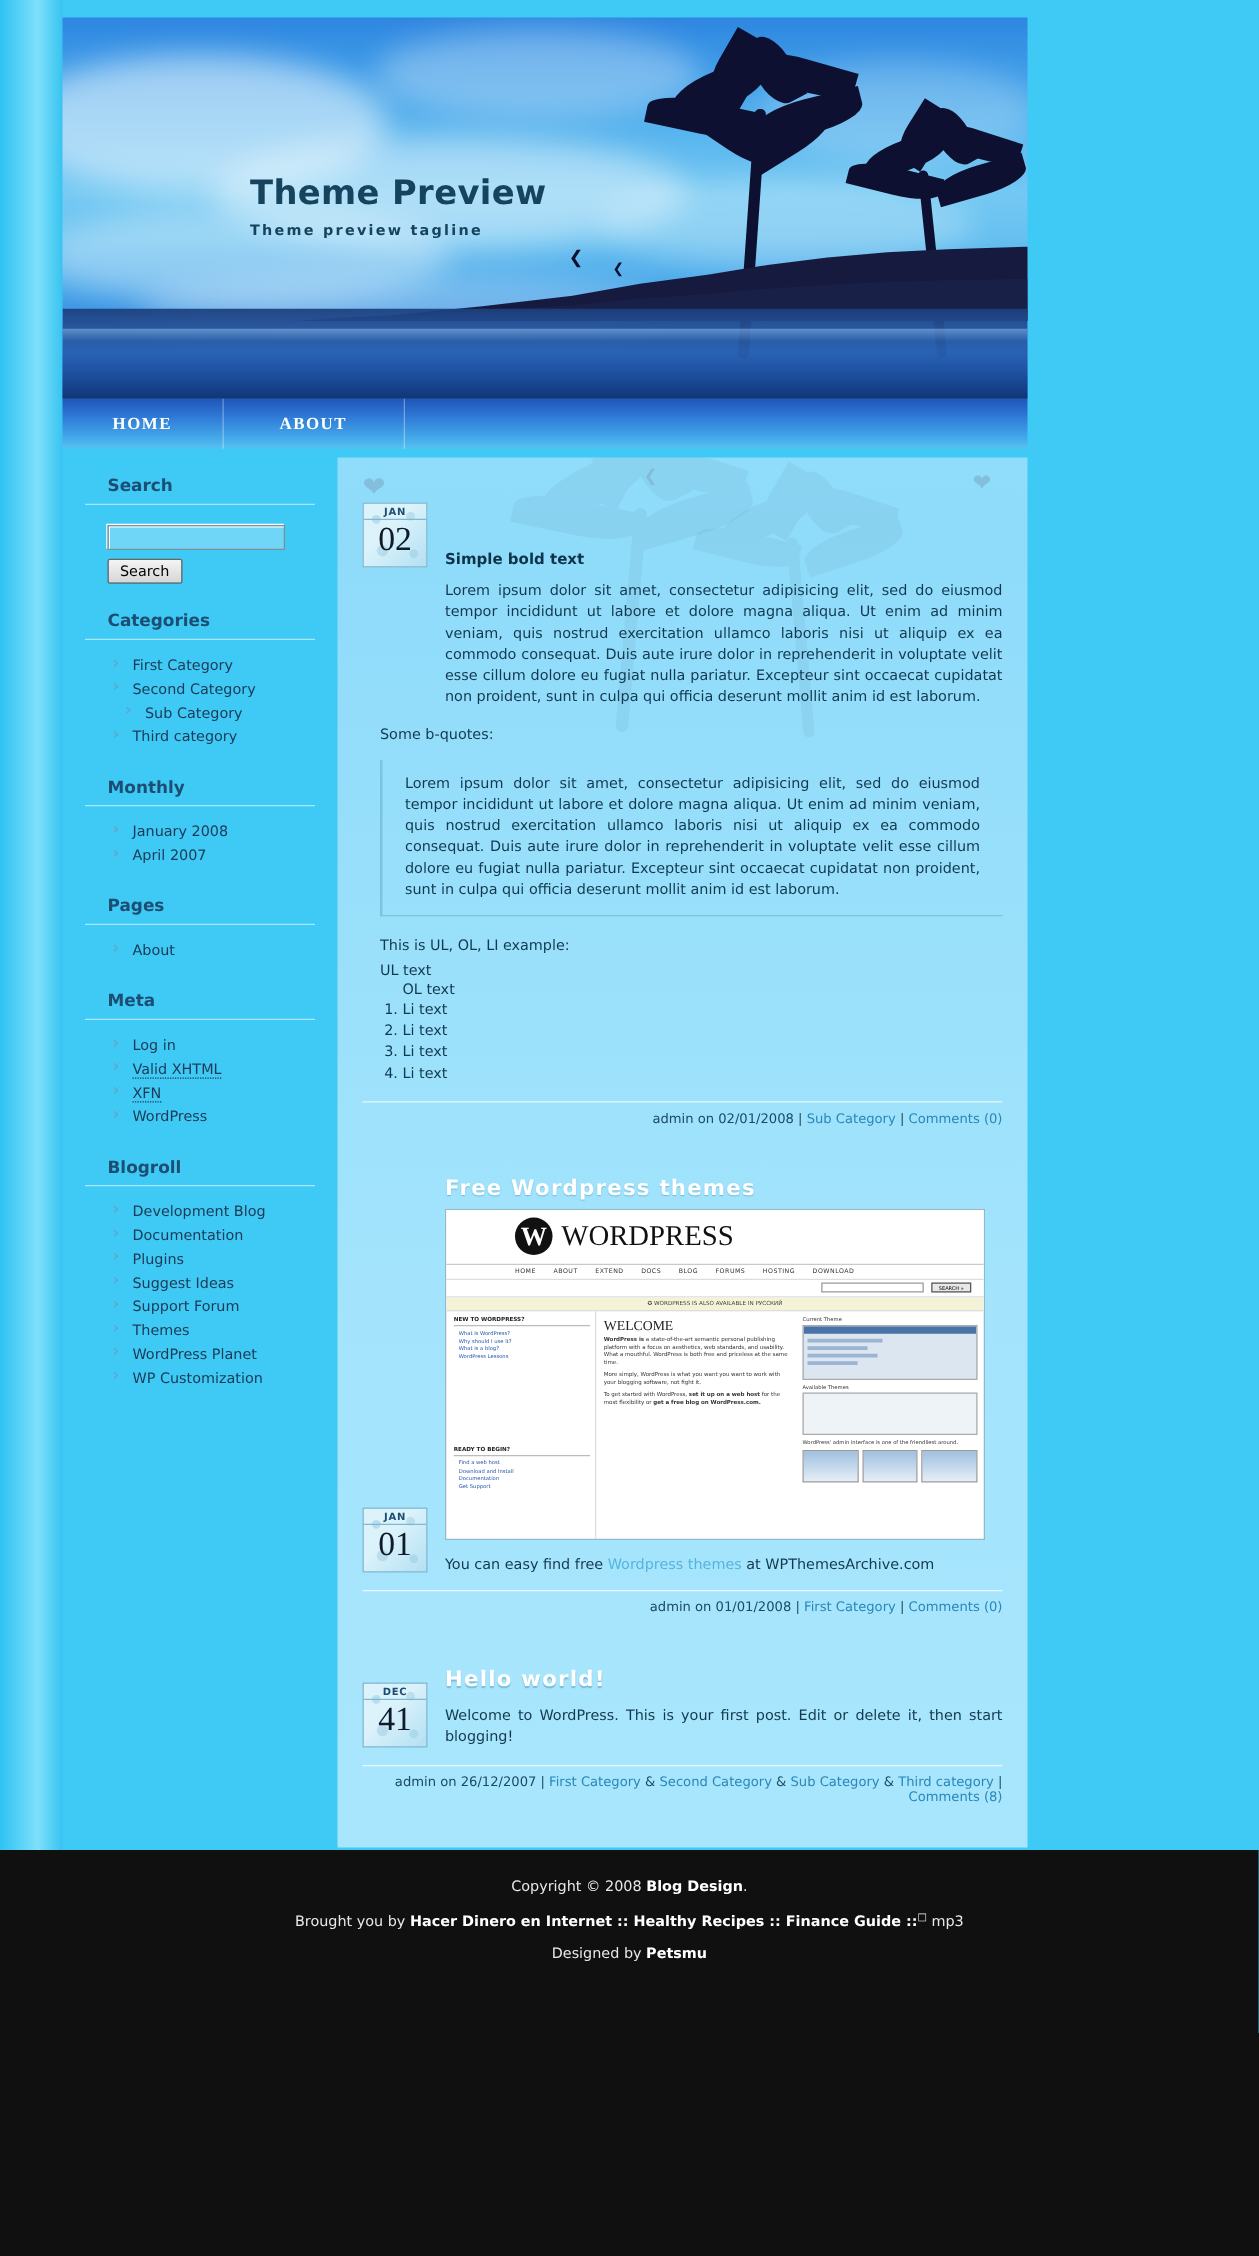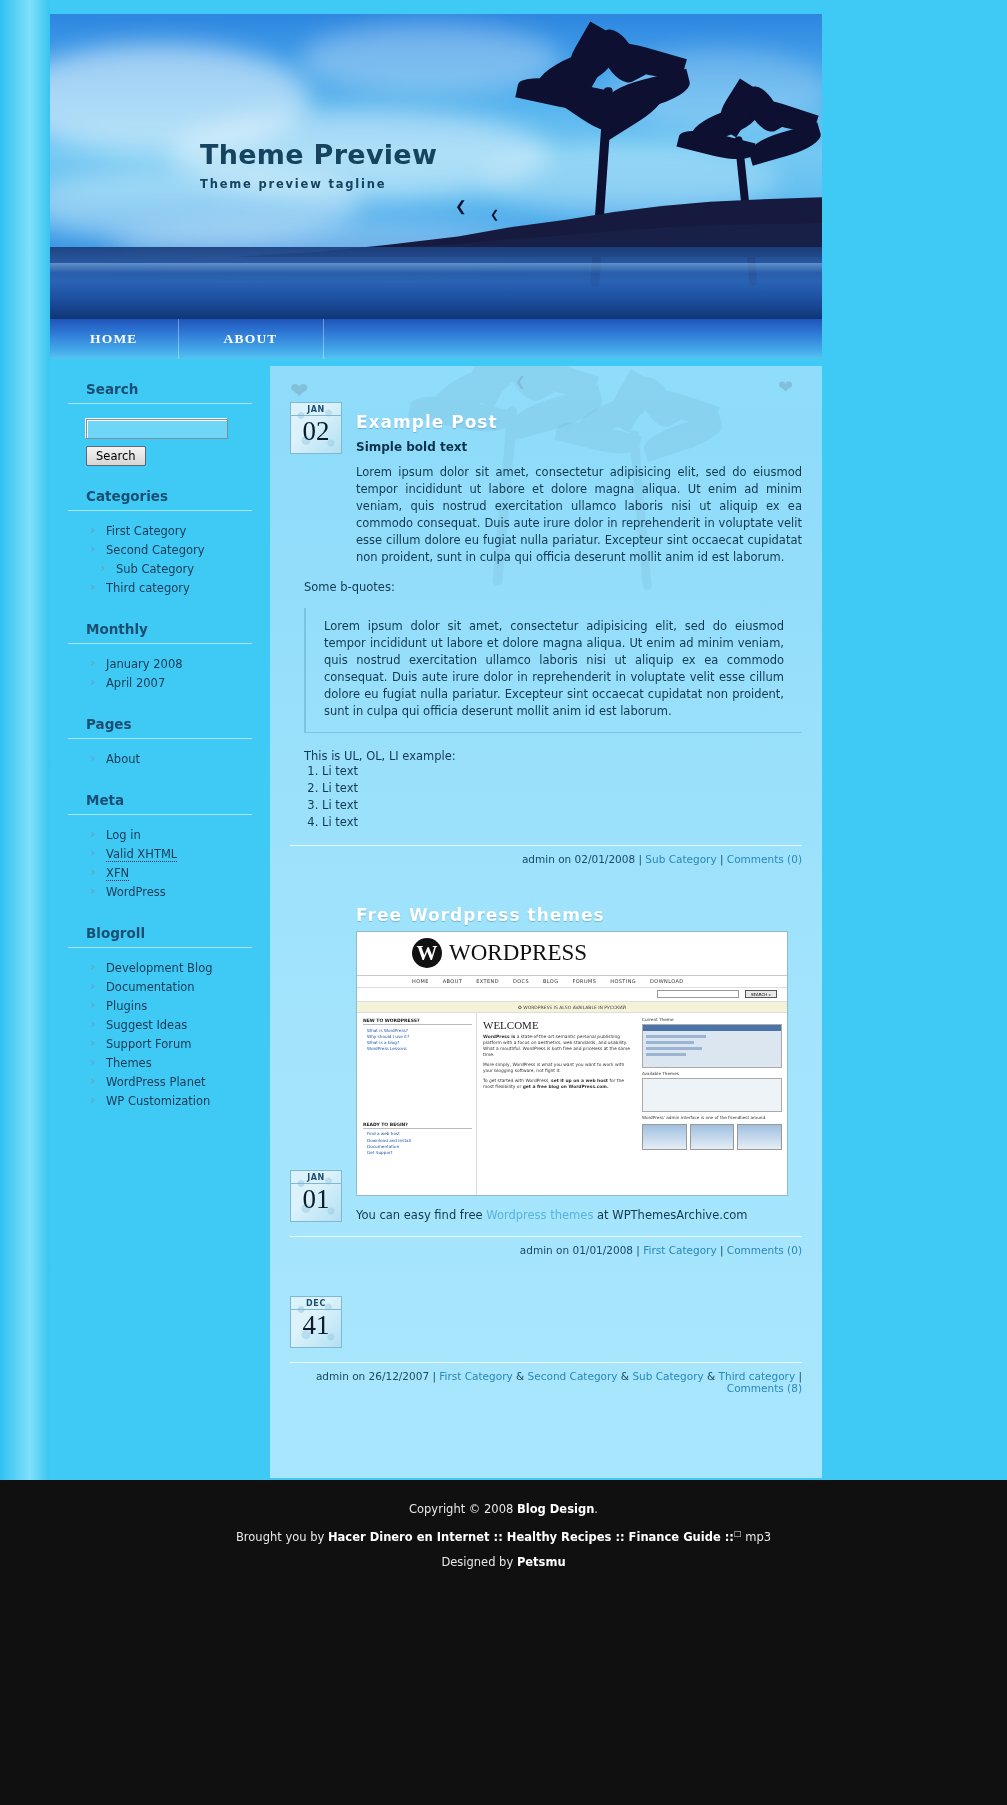--- a/index.html
+++ b/index.html
@@ -394,30 +394,33 @@
     <span class="bird-c" style="left:245px; top:8px;">❮</span>
     <span class="bird-c" style="left:508px; top:10px; font-size:18px;">❤</span>
 
     <div class="post" style="padding-top:30px;">
       <div class="post-head">
         <div class="datebox">
           <div class="mon">JAN</div>
           <div class="day">02</div>
         </div>
         <div style="flex:1;">
-          <h2 class="post-title">Example Post</h2>
           <div class="bold-line">Simple bold text</div>
         </div>
       </div>
       <div class="post-body">
         <p>Lorem ipsum dolor sit amet, consectetur adipisicing elit, sed do eiusmod tempor incididunt ut labore et dolore magna aliqua. Ut enim ad minim veniam, quis nostrud exercitation ullamco laboris nisi ut aliquip ex ea commodo consequat. Duis aute irure dolor in reprehenderit in voluptate velit esse cillum dolore eu fugiat nulla pariatur. Excepteur sint occaecat cupidatat non proident, sunt in culpa qui officia deserunt mollit anim id est laborum.</p>
       </div>
       <p style="margin:14px 0 0 14px; font-size:11.5px; color:#12394f;">Some b-quotes:</p>
       <blockquote>Lorem ipsum dolor sit amet, consectetur adipisicing elit, sed do eiusmod tempor incididunt ut labore et dolore magna aliqua. Ut enim ad minim veniam, quis nostrud exercitation ullamco laboris nisi ut aliquip ex ea commodo consequat. Duis aute irure dolor in reprehenderit in voluptate velit esse cillum dolore eu fugiat nulla pariatur. Excepteur sint occaecat cupidatat non proident, sunt in culpa qui officia deserunt mollit anim id est laborum.</blockquote>
       <p style="margin:16px 0 0 14px; font-size:11.5px; color:#12394f;">This is UL, OL, LI example:</p>
+      <ul class="ul-plain">
+        <li>UL text</li>
+        <li style="padding-left:18px;">OL text</li>
+      </ul>
       <ol class="ol-plain">
         <li>Li text</li>
         <li>Li text</li>
         <li>Li text</li>
         <li>Li text</li>
       </ol>
       <div class="post-meta">
         <span><span>admin on </span><span>02/01/2008</span></span><span> | </span><a>Sub Category</a><span> | </span><a>Comments (0)</a>
       </div>
     </div>
@@ -491,20 +494,24 @@
         <span><span>admin on </span><span>01/01/2008</span></span><span> | </span><a>First Category</a><span> | </span><a>Comments (0)</a>
       </div>
     </div>
 
     <div class="post" style="padding-top:34px;">
       <div class="post-head">
         <div class="datebox">
           <div class="mon">DEC</div>
           <div class="day">41</div>
         </div>
+        <div style="flex:1;">
+          <h2 class="post-title">Hello world!</h2>
+          <p style="margin:10px 0 0 14px; font-size:11.5px; line-height:17px; color:#12394f; text-align:justify;">Welcome to WordPress. This is your first post. Edit or delete it, then start blogging!</p>
+        </div>
       </div>
       <div class="post-meta">
         <span><span>admin on </span><span>26/12/2007</span></span><span> | </span><a>First Category</a><span> &amp; </span><a>Second Category</a><span> &amp; </span><a>Sub Category</a><span> &amp; </span><a>Third category</a><span> | </span><br><a>Comments (8)</a>
       </div>
     </div>
 
   </div>
 
   <div id="footer">
     <div class="l1"><span>Copyright © 2008 </span><b>Blog Design</b><span>.</span></div>

